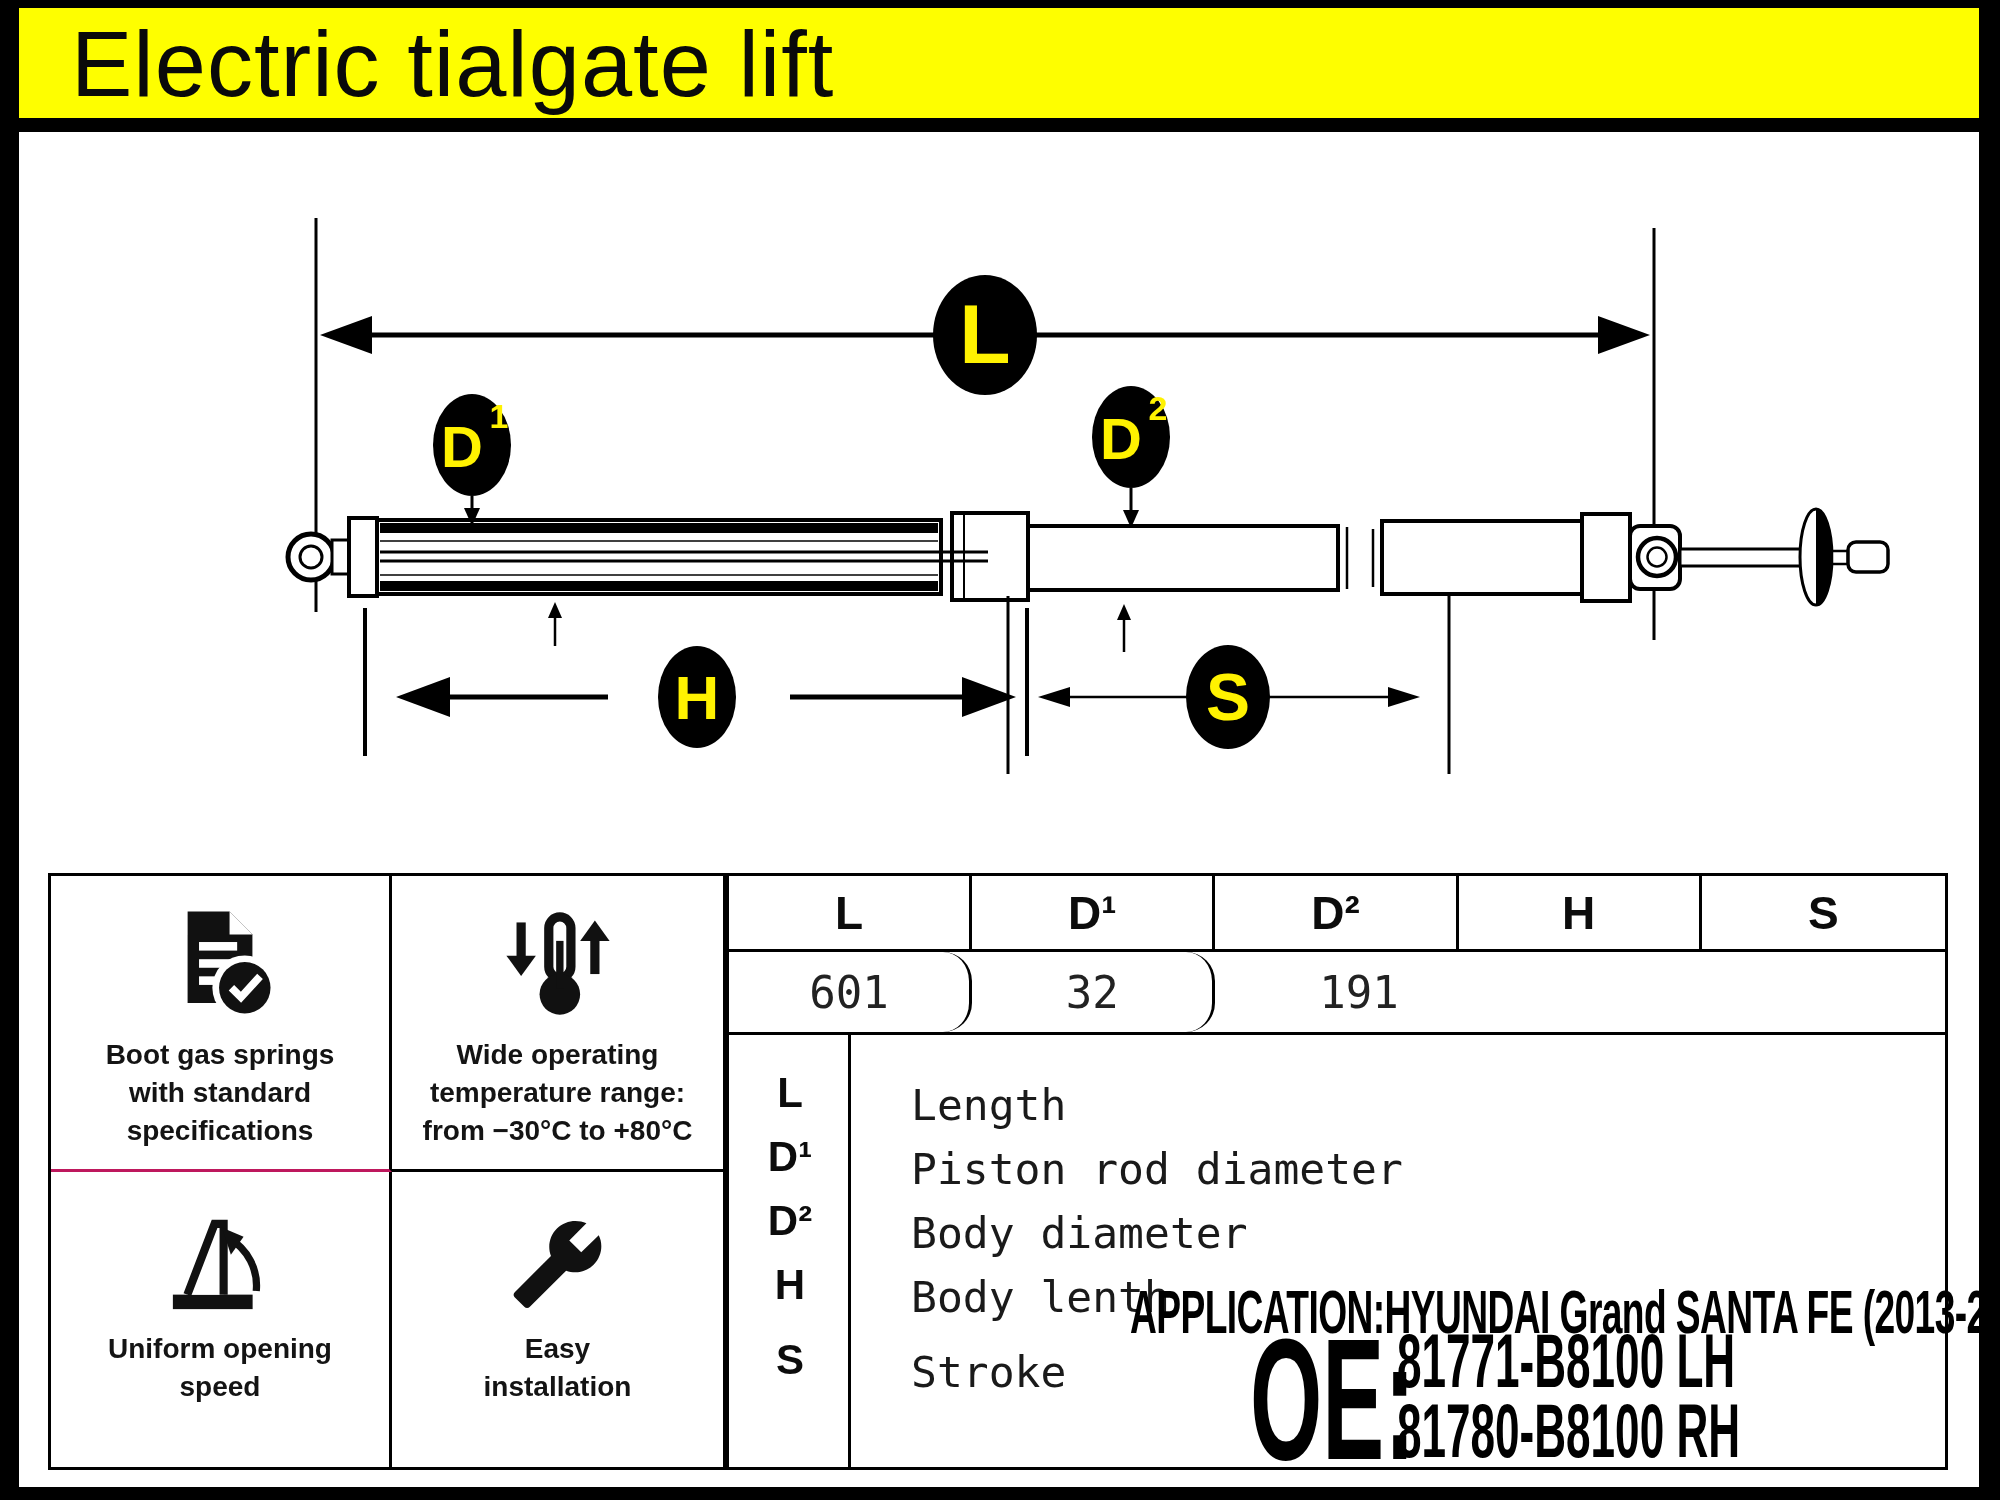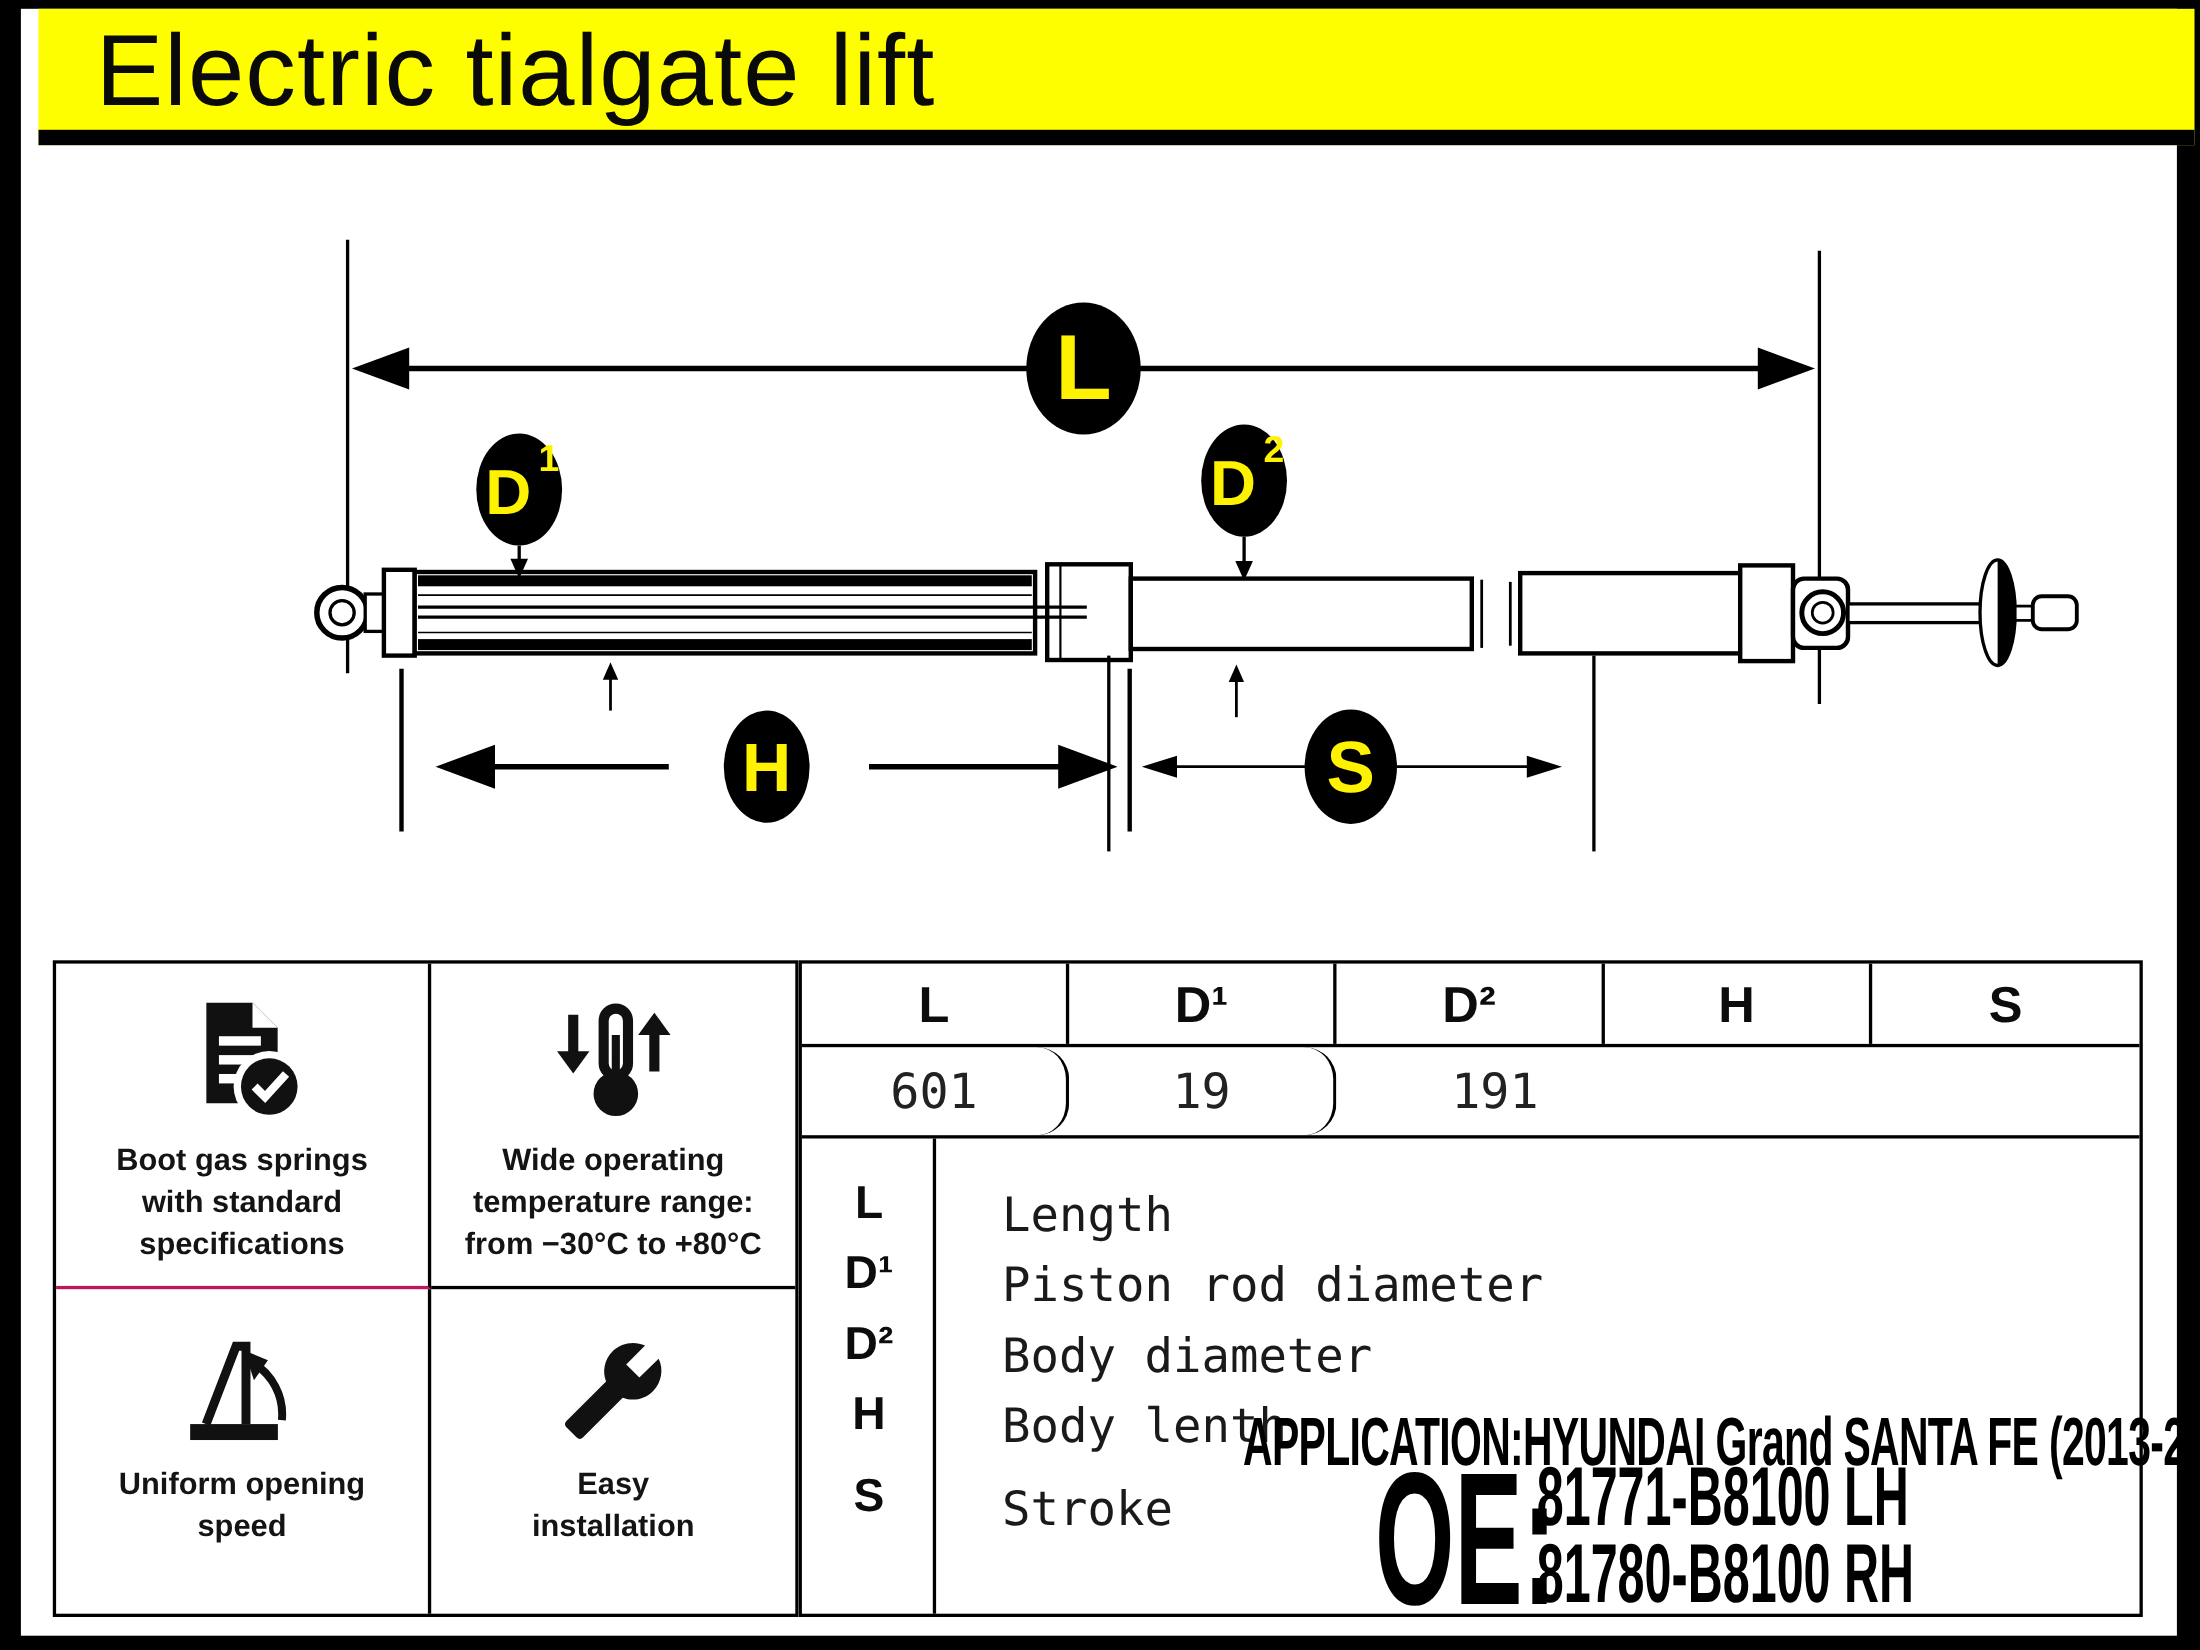--- a/index.html
+++ b/index.html
@@ -2,21 +2,21 @@
 <html><head>
 <meta charset="utf-8">
 <style>
   html,body{margin:0;padding:0;background:#444;}
   #stage{position:relative;width:2000px;height:1500px;background:#000;overflow:hidden;
          font-family:"Liberation Sans",sans-serif;}
   #inner{position:absolute;left:19px;top:8px;width:1960px;height:1479px;background:#fff;}
 
   
   .band{position:absolute;left:0;top:0;width:100%;height:110px;background:#FEFE00;
-        border-bottom:14px solid #000;margin-left:16px;}
+        border-bottom:14px solid #000;}
   .band .title{position:absolute;left:52px;top:0;height:110px;line-height:112px;
         font-size:92px;font-weight:500;color:#0a0a0a;letter-spacing:1px;white-space:nowrap;}
 
   
   .diagram{position:absolute;left:0;top:124px;width:1960px;height:728px;}
   .diagram text{font-family:"Liberation Sans",sans-serif;font-weight:bold;fill:#FFF200;}
 
   
   .features{position:absolute;left:29px;top:865px;width:678px;height:597px;background:#fff;
         border:3px solid #000;box-sizing:border-box;display:grid;
@@ -226,21 +226,21 @@
     <div class="spec">
       <div class="spec-header">
         <div class="hcell">L</div>
         <div class="hcell">D¹</div>
         <div class="hcell">D²</div>
         <div class="hcell">H</div>
         <div class="hcell last">S</div>
       </div>
       <div class="spec-values">
         <div class="vcell">601</div>
-        <div class="vcell">19</div>
+        <div class="vcell">32</div>
         <div class="vcell last">191</div>
       </div>
       <div class="legend">
         <div class="symcol"></div>
         <div class="lsym" style="top:58px">L</div>
         <div class="lsym" style="top:122px">D¹</div>
         <div class="lsym" style="top:186px">D²</div>
         <div class="lsym" style="top:250px">H</div>
         <div class="lsym" style="top:325px">S</div>
         <div class="ldesc" style="top:58px">Length</div>

